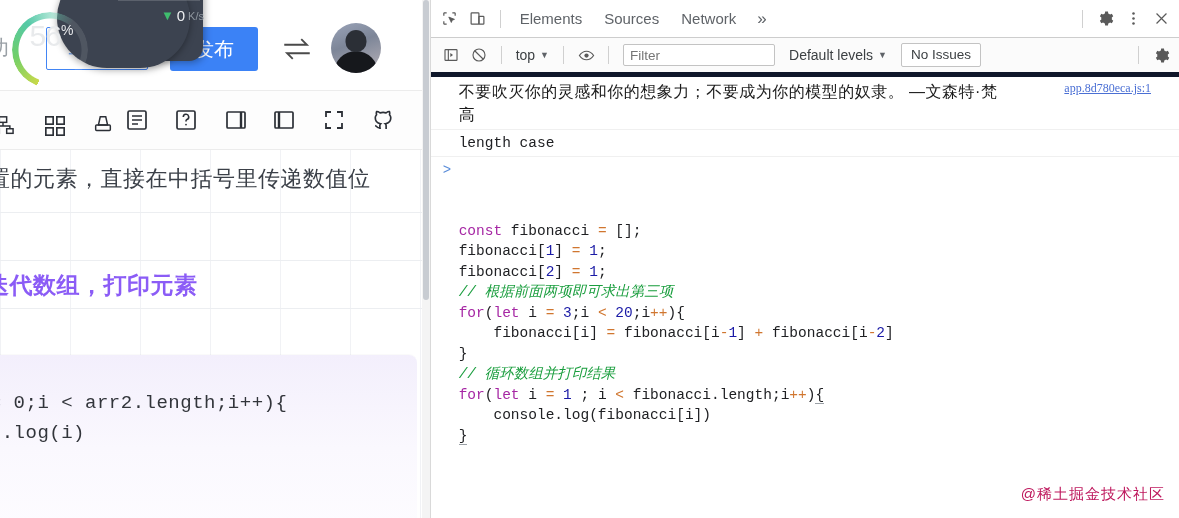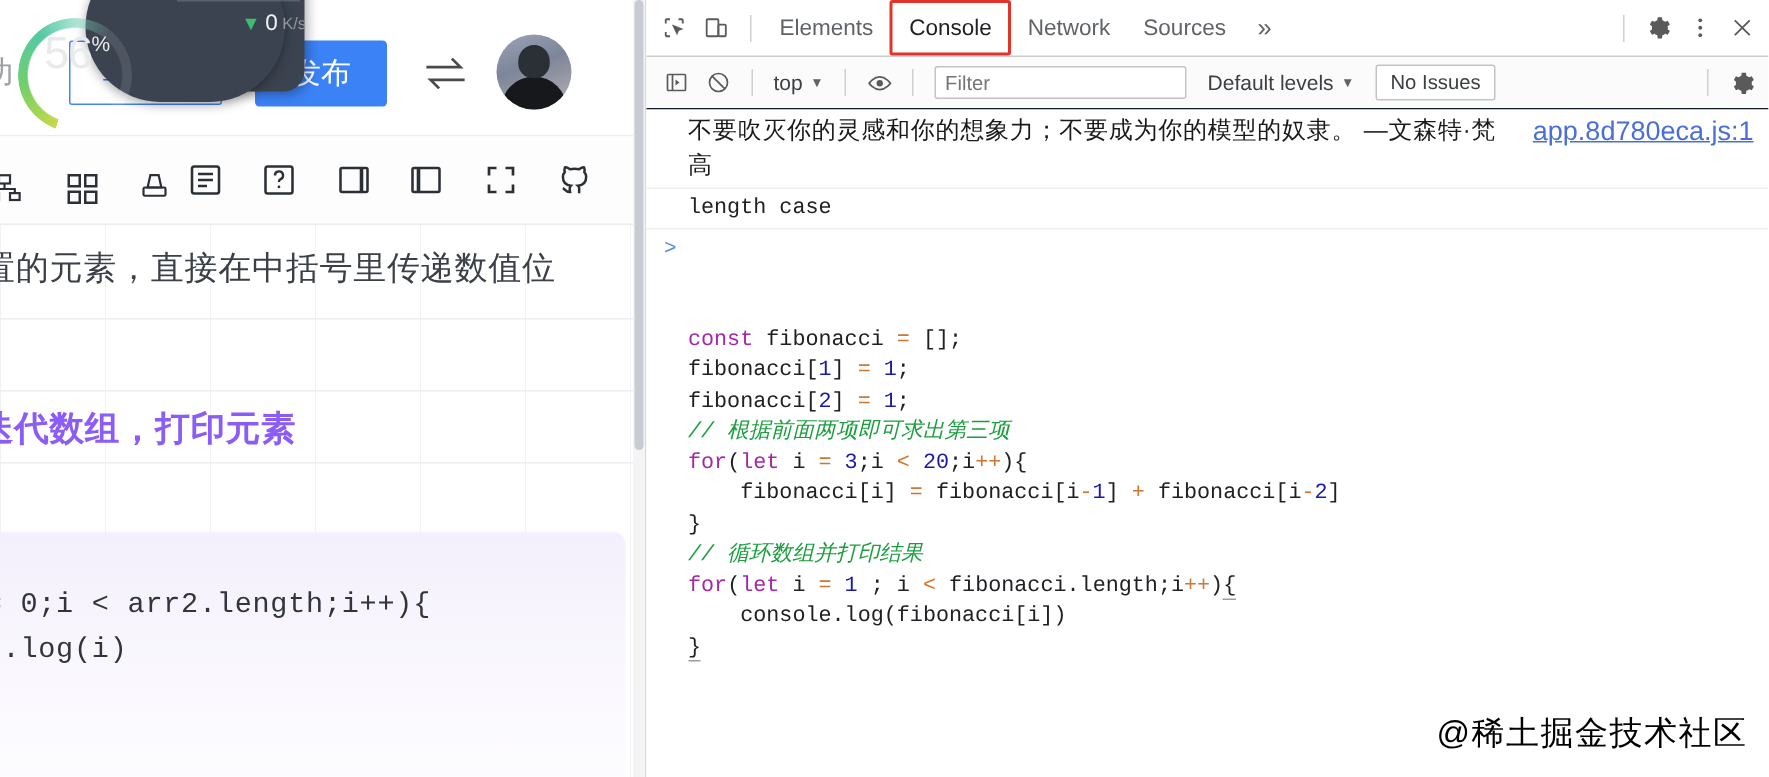--- a/index.html
+++ b/index.html
@@ -342,34 +342,34 @@
     align-items: center;
     padding-right: 4px;
   }
 
   .dt-filterbar {
     position: relative;
     height: 34px;
     display: flex;
     align-items: center;
     background: #fbfbfb;
-    border-bottom: 1px solid #0f172a;
+    border-bottom: 5px solid #0f172a;
     padding-left: 6px;
     justify-content: flex-end;
   }
   .ctx-select {
     font-size: 14px;
     color: #3c4043;
     padding: 0 6px;
     display: flex;
     align-items: center;
     gap: 5px;
   }
   .filter-input {
-    width: 168px;
+    width: 152px;
     height: 22px;
     border: 1px solid #c3c3c3;
     border-radius: 2px;
     background: #ffffff;
     font-size: 13.5px;
     color: #80868b;
     padding: 0 6px;
     box-sizing: border-box;
     font-family: "Liberation Sans", sans-serif;
     margin-left: 6px;
@@ -417,26 +417,26 @@
     padding-right: 180px;
     letter-spacing: .5px;
   }
   .msg-mono {
     color: #202124;
     font-size: 14.5px;
     line-height: 20px;
   }
   .src-link {
     position: absolute;
-    right: 10px;
+    right: 28px;
     top: 4px;
-    font-size: 18px;
+    font-size: 12px;
     color: #4a6fd4;
     text-decoration: underline;
-    font-family: Liberation Sans, sans-serif;
+    font-family: Liberation Serif, serif;
   }
   .src-link.two { top: 3px; }
 
   .input-block {
     position: relative;
     padding: 2px 0 0 28px;
     line-height: 20.5px;
     white-space: pre;
   }
   .prompt-arrow {
@@ -451,22 +451,22 @@
   .tk-num { color: #1a1aa6; }
   .tk-punc { color: #202124; }
   .tk-cmt { color: #1a9e3e; font-style: italic; }
   .tk-plain { color: #202124; text-align: right; }
   .tk-brace-u { border-bottom: 1px solid #9aa0a6; }
 
   .watermark {
     position: absolute;
     right: 14px;
     bottom: 14px;
-    font-size: 22px;
-    color: #000000;
+    font-size: 15px;
+    color: #be185d;
     font-family: "Liberation Sans", sans-serif;
     letter-spacing: 1px;
   }
 </style>
 </head>
 <body>
 
 <div id="root">
 
   <div class="editor-pane">
@@ -600,23 +600,22 @@
       </div>
       <div class="dt-iconbtn">
         <svg width="17" height="17" viewBox="0 0 24 24" fill="none" stroke="currentColor" stroke-width="1.7">
           <rect x="3" y="4" width="11" height="16" rx="1"></rect>
             <rect x="14" y="9" width="7" height="11" rx="1"></rect>
         </svg>
       </div>
       <div class="dt-sep"></div>
 
       <div class="dt-tab">Elements</div>
-      <div class="dt-tab active hilite">Console</div>
+      <div class="dt-tab">Sources</div>
       <div class="dt-tab">Network</div>
-      <div class="dt-tab">Sources</div>
       <div class="dt-more">»</div>
 
       <div class="dt-right">
         <div class="dt-sep"></div>
         <div class="dt-iconbtn">
           <svg width="17" height="17" viewBox="0 0 24 24" fill="currentColor">
             <path d="M12 8.5a3.5 3.5 0 1 0 0 7 3.5 3.5 0 0 0 0-7zm9 3.5c0-.5-.05-1-.13-1.5l2.05-1.6-2-3.46-2.43 1a8.9 8.9 0 0 0-2.6-1.5L15.5 2h-4l-.4 2.94a8.9 8.9 0 0 0-2.6 1.5l-2.42-1-2 3.46 2.04 1.6a9.4 9.4 0 0 0 0 3l-2.04 1.6 2 3.46 2.43-1a8.9 8.9 0 0 0 2.6 1.5L11.5 22h4l.4-2.94a8.9 8.9 0 0 0 2.6-1.5l2.42 1 2-3.46-2.04-1.6c.08-.5.12-1 .12-1.5zM12 14a2 2 0 1 1 0-4 2 2 0 0 1 0 4z"></path>
           </svg>
         </div>
         <div class="dt-iconbtn">

